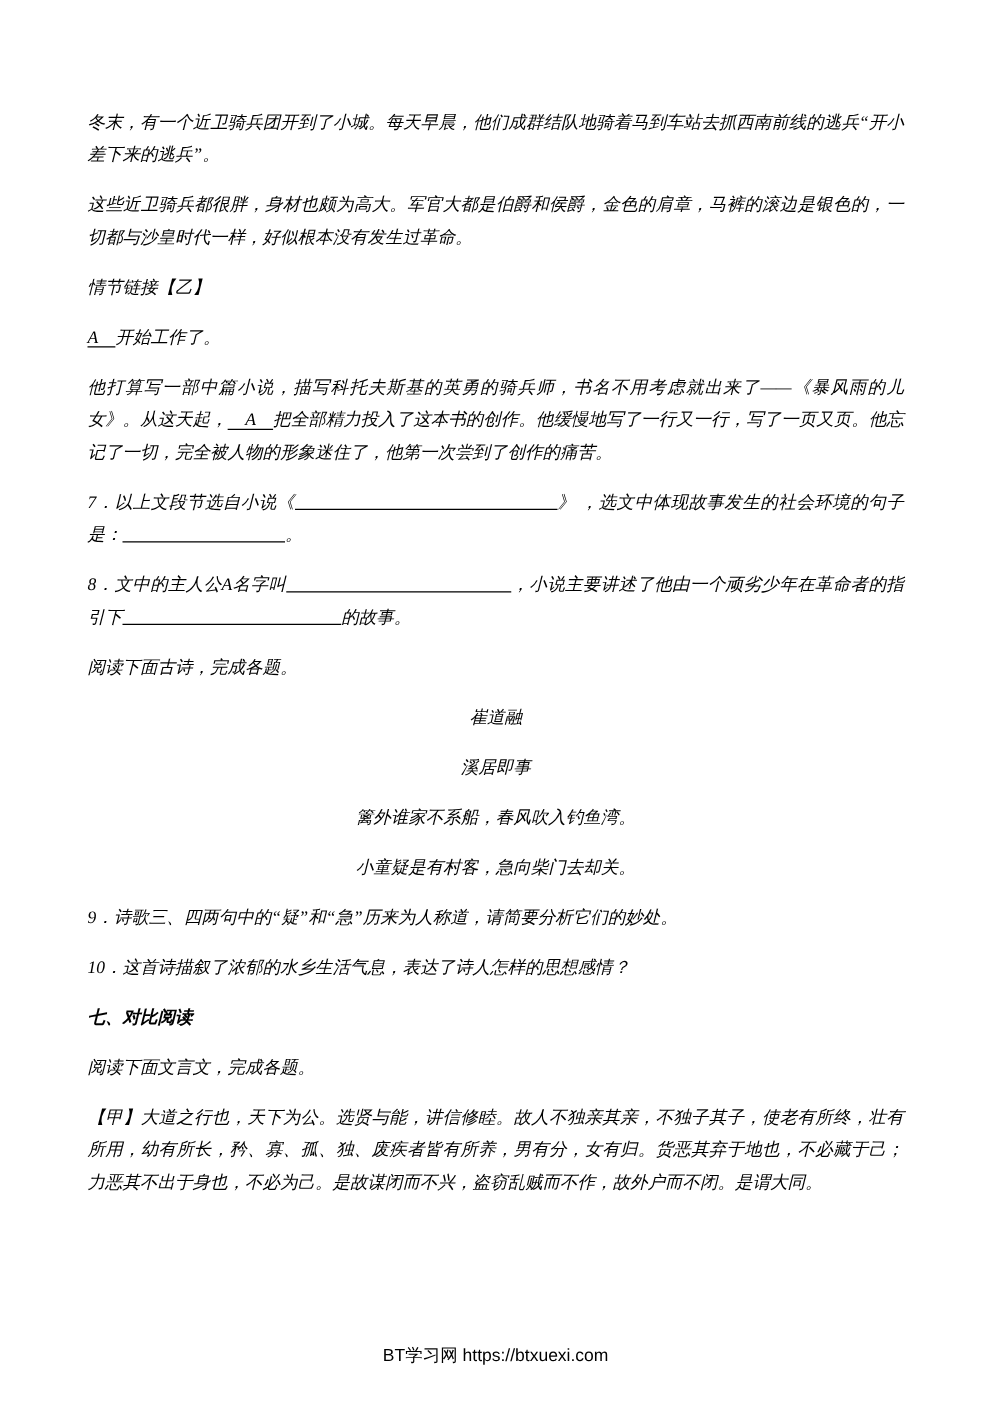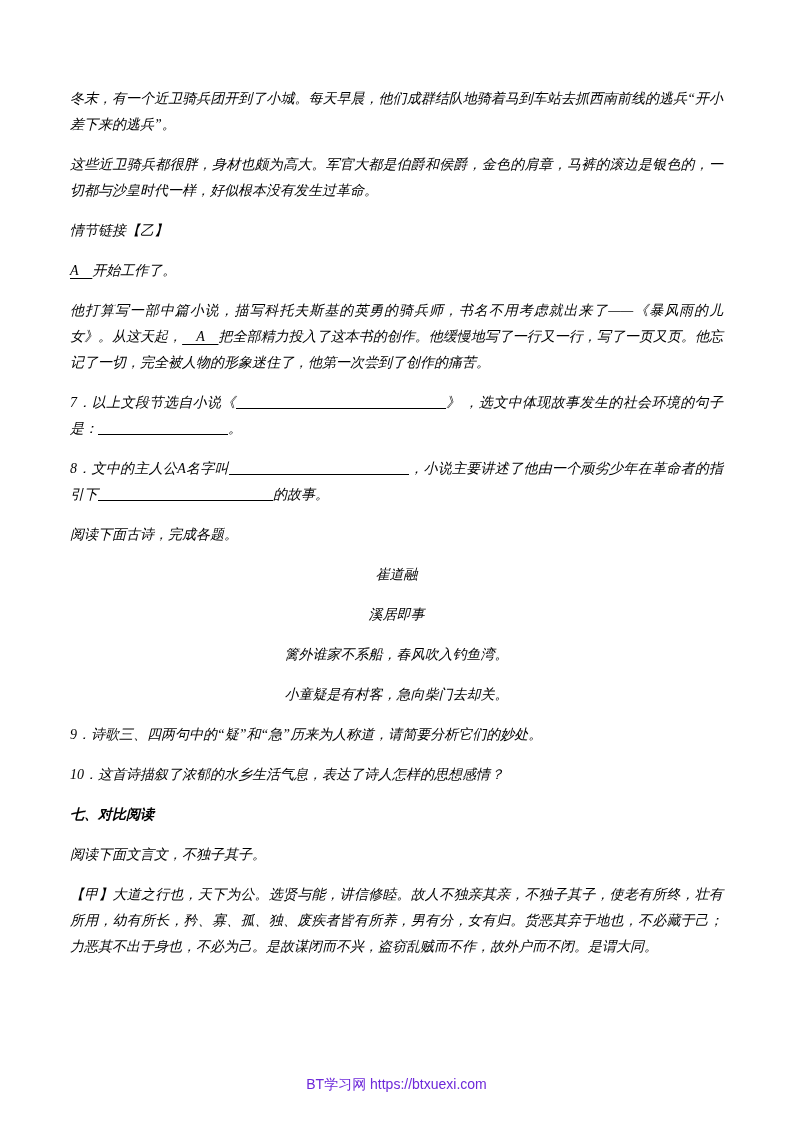--- a/index.html
+++ b/index.html
@@ -39,21 +39,21 @@
     height: 14px;
     vertical-align: -2px;
   }
   .footer {
     position: absolute;
     left: 0;
     bottom: 28px;
     width: 100%;
     text-align: center;
     font-size: 14px;
-    color: #6d28d9;
+    color: #000000;
     font-family: "Liberation Sans", sans-serif;
   }
 </style>
 </head>
 <body>
 
 <div id="page">
   <main class="content">
       <p class="p"><span>冬末，有一个近卫骑兵团开到了小城。每天早晨，他们成群结队地骑着马到车站去抓西南前线的逃兵“开小差下来的逃兵”。</span></p>
       <p class="p"><span>这些近卫骑兵都很胖，身材也颇为高大。军官大都是伯爵和侯爵，金色的肩章，马裤的滚边是银色的，一切都与沙皇时代一样，好似根本没有发生过革命。</span></p>
@@ -63,17 +63,17 @@
       <p class="p"><span>7．以上文段节选自小说《</span><span class="blank" style="width: 210px;"></span><span>》 ，选文中体现故事发生的社会环境的句子是：</span><span class="blank" style="width: 130px;"></span><span>。</span></p>
       <p class="p"><span>8．文中的主人公A名字叫</span><span class="blank" style="width: 180px;"></span><span>，小说主要讲述了他由一个顽劣少年在革命者的指引下</span><span class="blank" style="width: 175px;"></span><span>的故事。</span></p>
       <p class="p"><span>阅读下面古诗，完成各题。</span></p>
       <p class="c"><span>崔道融</span></p>
       <p class="c"><span>溪居即事</span></p>
       <p class="c"><span>篱外谁家不系船，春风吹入钓鱼湾。</span></p>
       <p class="c"><span>小童疑是有村客，急向柴门去却关。</span></p>
       <p class="p"><span>9．诗歌三、四两句中的“疑”和“急”历来为人称道，请简要分析它们的妙处。</span></p>
       <p class="p"><span>10．这首诗描叙了浓郁的水乡生活气息，表达了诗人怎样的思想感情？</span></p>
       <p class="h"><span>七、对比阅读</span></p>
-      <p class="p"><span>阅读下面文言文，不独子其子。</span></p>
+      <p class="p"><span>阅读下面文言文，完成各题。</span></p>
       <p class="p"><span>【甲】大道之行也，天下为公。选贤与能，讲信修睦。故人不独亲其亲，不独子其子，使老有所终，壮有所用，幼有所长，矜、寡、孤、独、废疾者皆有所养，男有分，女有归。货恶其弃于地也，不必藏于己；力恶其不出于身也，不必为己。是故谋闭而不兴，盗窃乱贼而不作，故外户而不闭。是谓大同。</span></p>
     </main>
   <div class="footer">BT学习网 https://btxuexi.com</div>
 </div>
 
 </body></html>

